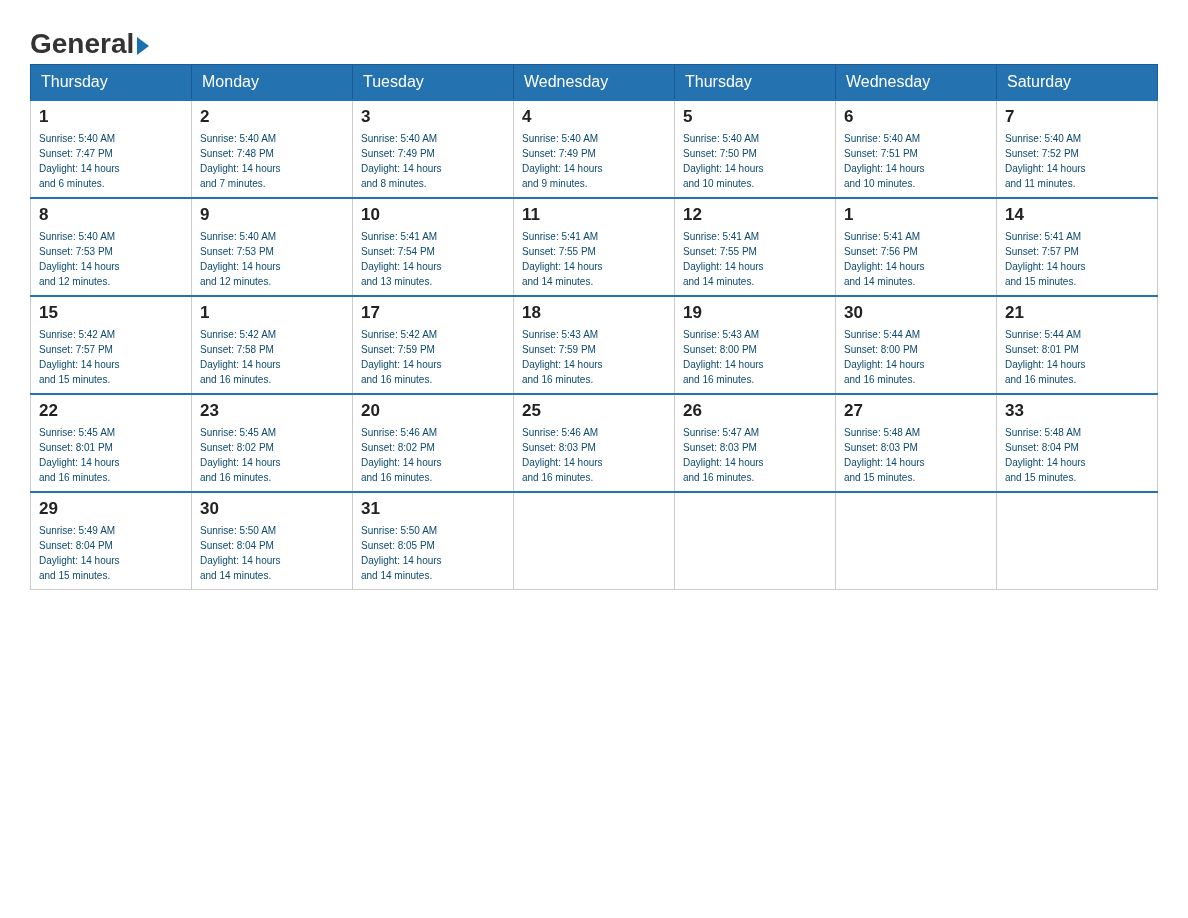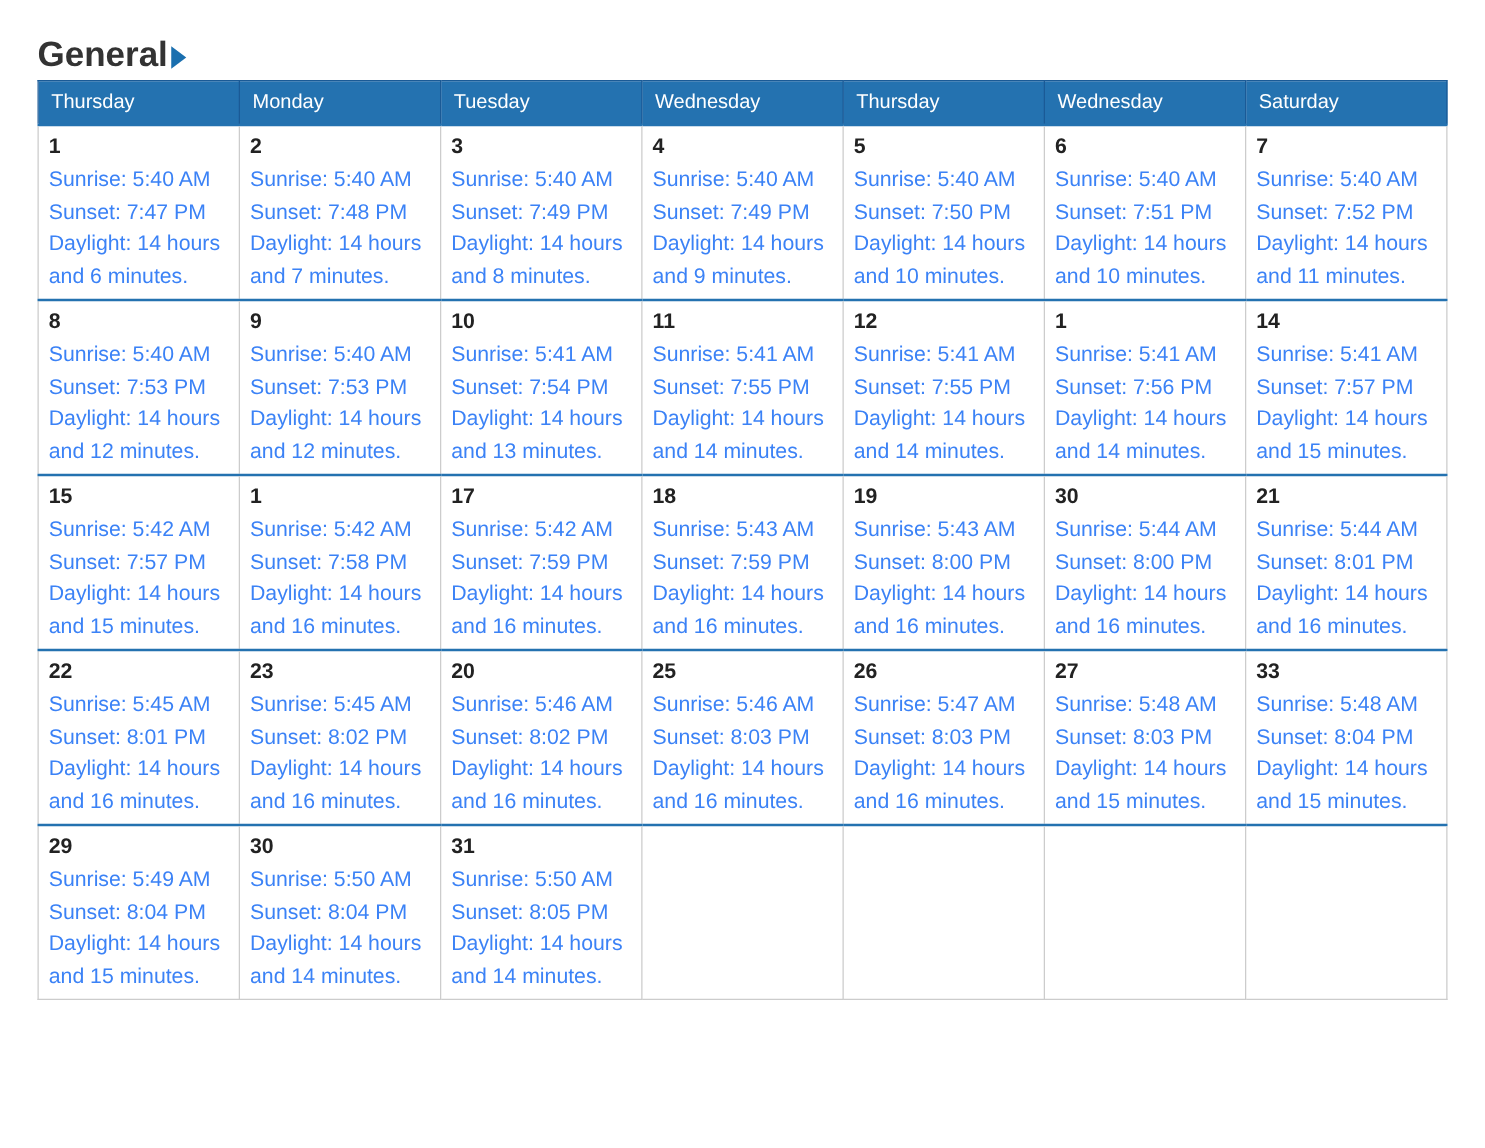--- a/index.html
+++ b/index.html
@@ -74,23 +74,23 @@
       font-size: 13px;
       color: #222;
     }
     .day-number {
       font-size: 17px;
       font-weight: bold;
       margin-bottom: 4px;
       display: block;
     }
     .day-info {
-      font-size: 17px;
+      font-size: 10px;
       line-height: 1.5;
-      color: #3b82f6;
+      color: #0c4a6e;
     }
     tr td {
       border-top: 2px solid #2472b0;
     }
     tr:not(:first-child) td {
       border-top: 2px solid #2472b0;
     }
     td:first-child {
       border-left: 1px solid #ccc;
     }

